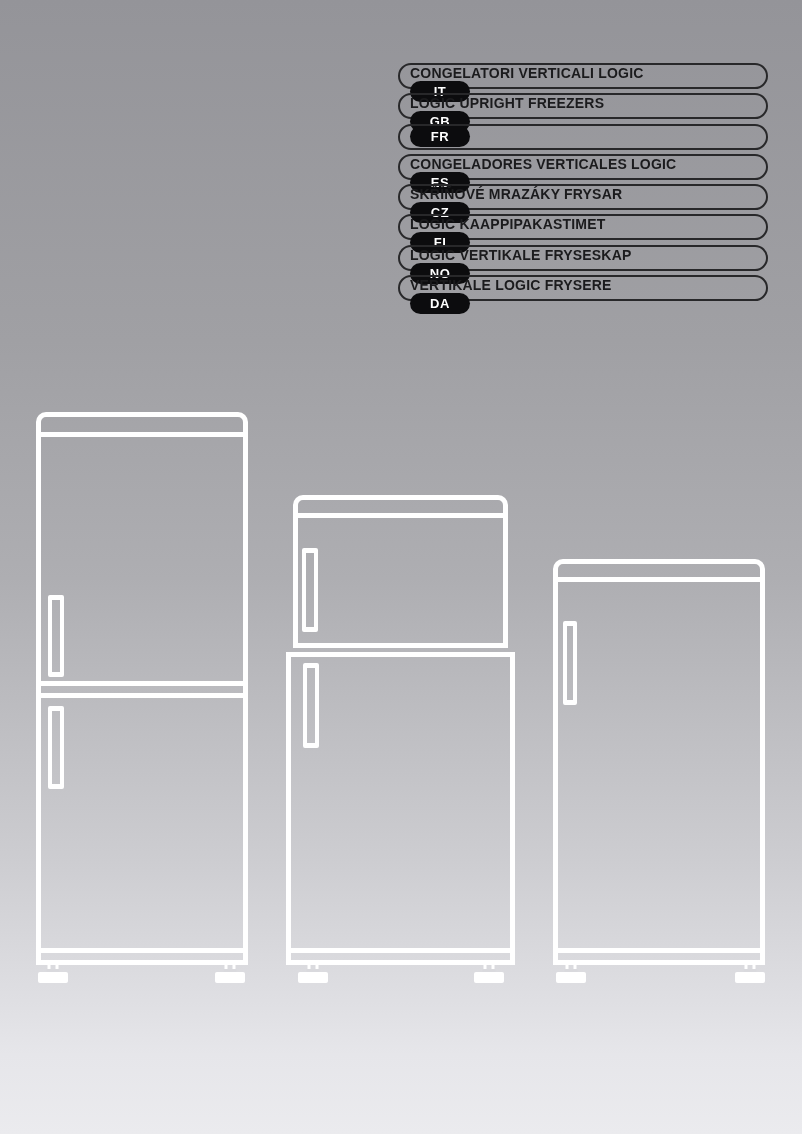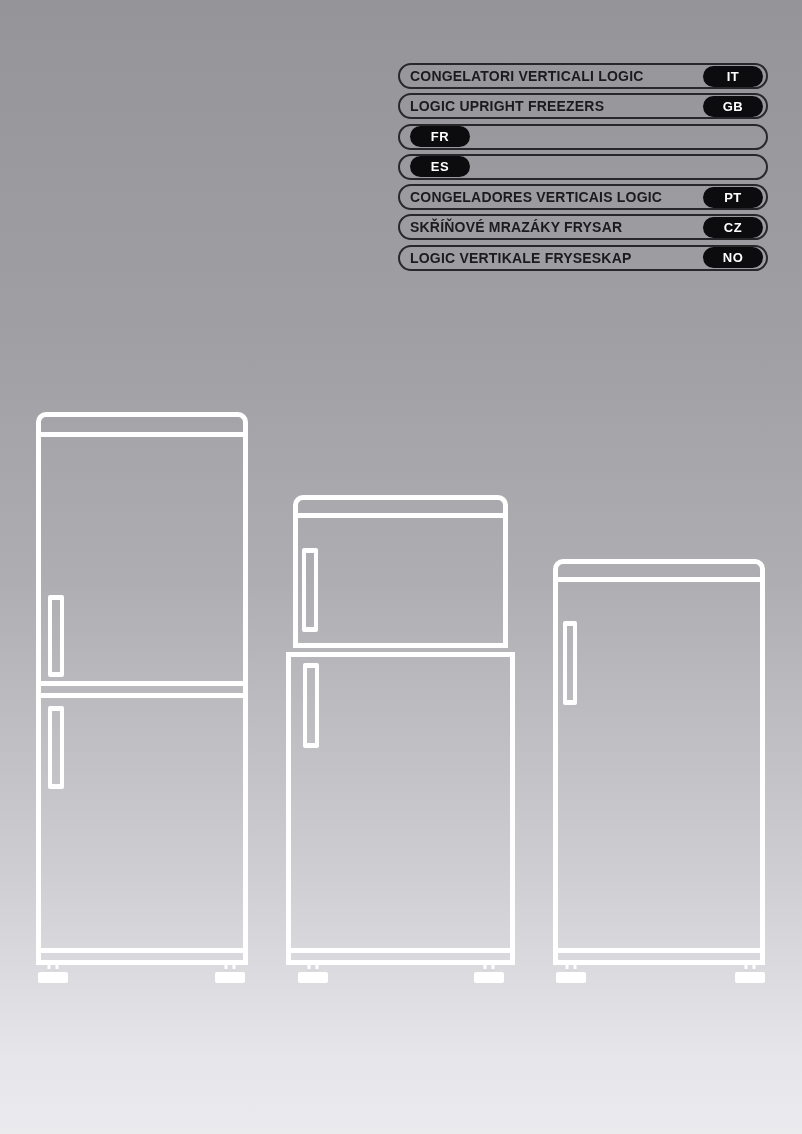--- a/index.html
+++ b/index.html
@@ -14,22 +14,23 @@
   }
 
   
   .lang-list{
     position:absolute; left:398px; top:63px; width:370px;
     display:flex; flex-direction:column; gap:4.3px;
   }
   .lang-row{
     height:26px; box-sizing:border-box;
     border:2px solid #28282a; border-radius:14px;
-    display:flex; align-items:center; justify-content:space-between;
+    display:flex; align-items:flex-start; justify-content:space-between;
     padding:0 3px 0 10px;
+    flex-direction:column;
   }
   .lang-label{
     font-size:14px; font-weight:700; color:#1b1b1d;
     letter-spacing:.2px; white-space:nowrap;
   }
   .lang-code{
     width:60px; height:21px; flex:0 0 auto;
     background:#0c0c0e; border-radius:11px;
     display:flex; align-items:center; justify-content:center;
     color:#ffffff; font-size:13px; font-weight:700; letter-spacing:.5px;
@@ -81,33 +82,38 @@
       <span class="lang-code">IT</span>
     </div>
       <div class="lang-row">
       <span class="lang-label">LOGIC UPRIGHT FREEZERS</span>
       <span class="lang-code">GB</span>
     </div>
       <div class="lang-row">
       <span class="lang-code">FR</span>
     </div>
       <div class="lang-row">
+      <span class="lang-label">CONGELADORES VERTICALES LOGIC</span>
       <span class="lang-code">ES</span>
-    </div>
-      <div class="lang-row">
-      <span class="lang-label">CONGELADORES VERTICAIS LOGIC</span>
-      <span class="lang-code">PT</span>
     </div>
       <div class="lang-row">
       <span class="lang-label">SKŘÍŇOVÉ MRAZÁKY FRYSAR</span>
       <span class="lang-code">CZ</span>
     </div>
       <div class="lang-row">
+      <span class="lang-label">LOGIC KAAPPIPAKASTIMET</span>
+      <span class="lang-code">FI</span>
+    </div>
+      <div class="lang-row">
       <span class="lang-label">LOGIC VERTIKALE FRYSESKAP</span>
       <span class="lang-code">NO</span>
+    </div>
+      <div class="lang-row">
+      <span class="lang-label">VERTIKALE LOGIC FRYSERE</span>
+      <span class="lang-code">DA</span>
     </div>
     </div>
 
   <div class="fz rounded-top" id="fzA">
     <div class="bar" style="top:15px"></div>
     <div class="bar" style="top:264px"></div>
     <div class="bar" style="top:276px"></div>
     <div class="bar" style="top:531px"></div>
     <div class="handle" style="left:7px; top:178px; width:16px; height:82px;"></div>
     <div class="handle" style="left:7px; top:289px; width:16px; height:83px;"></div>

